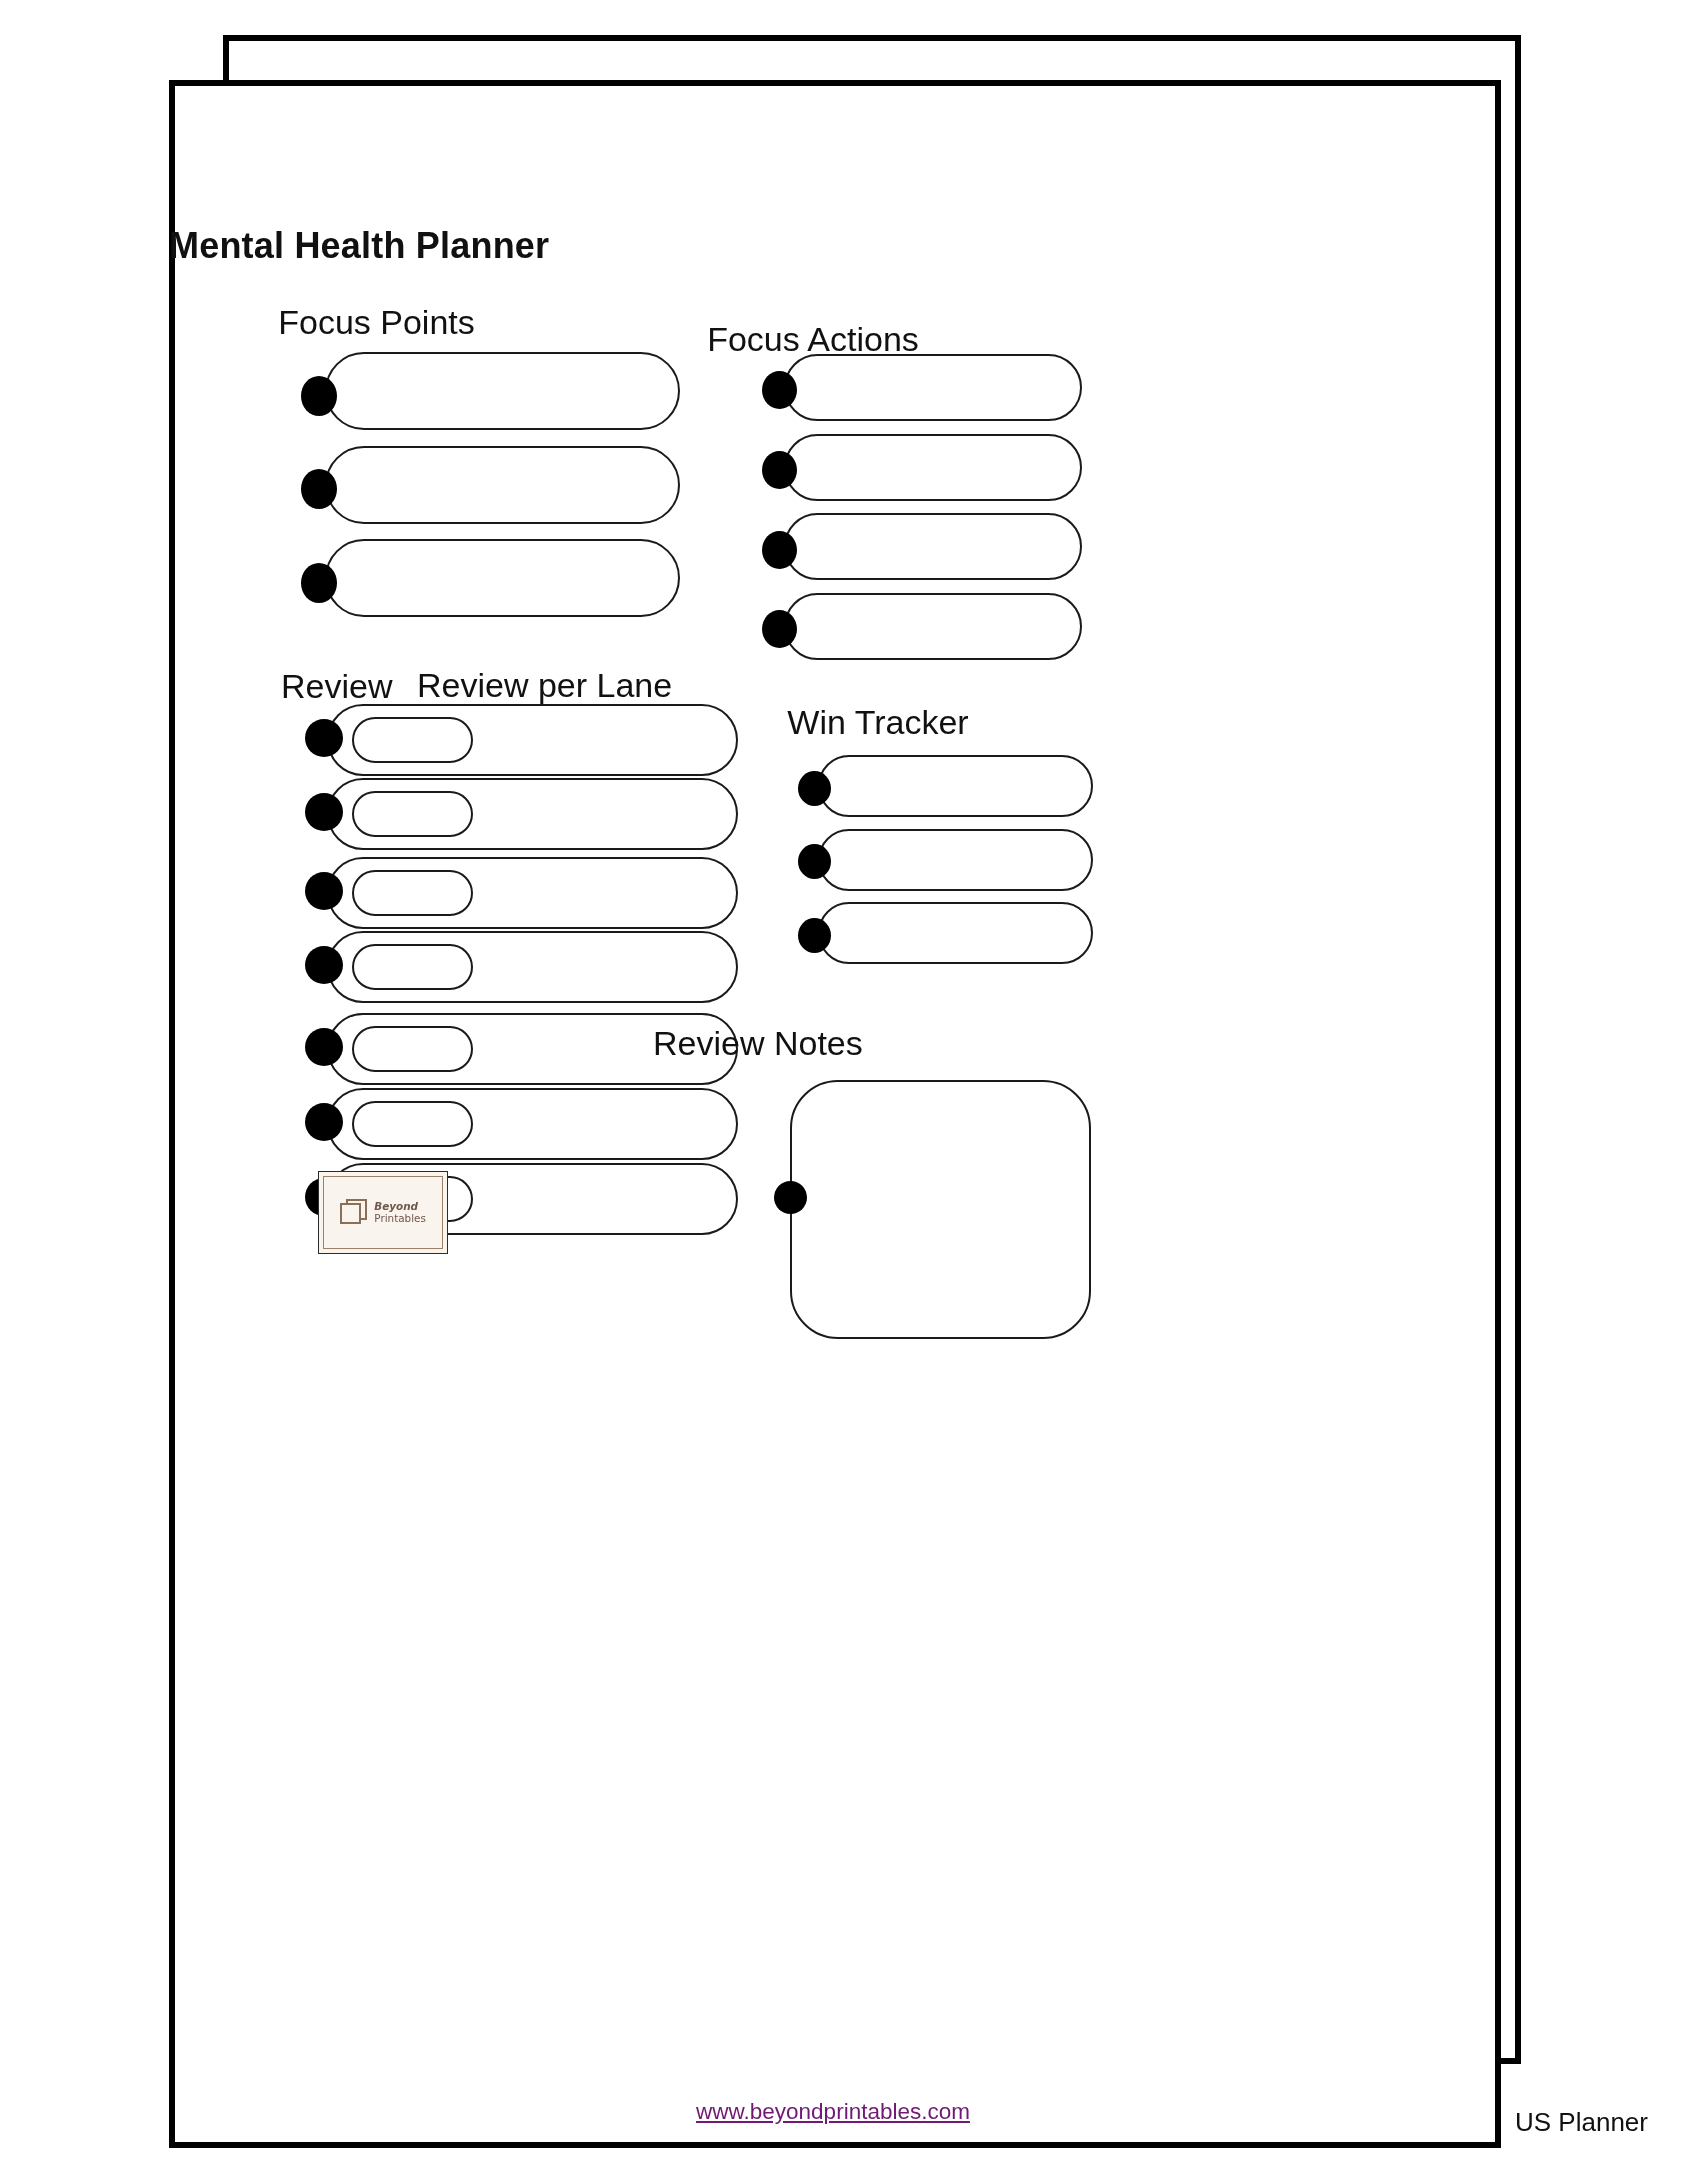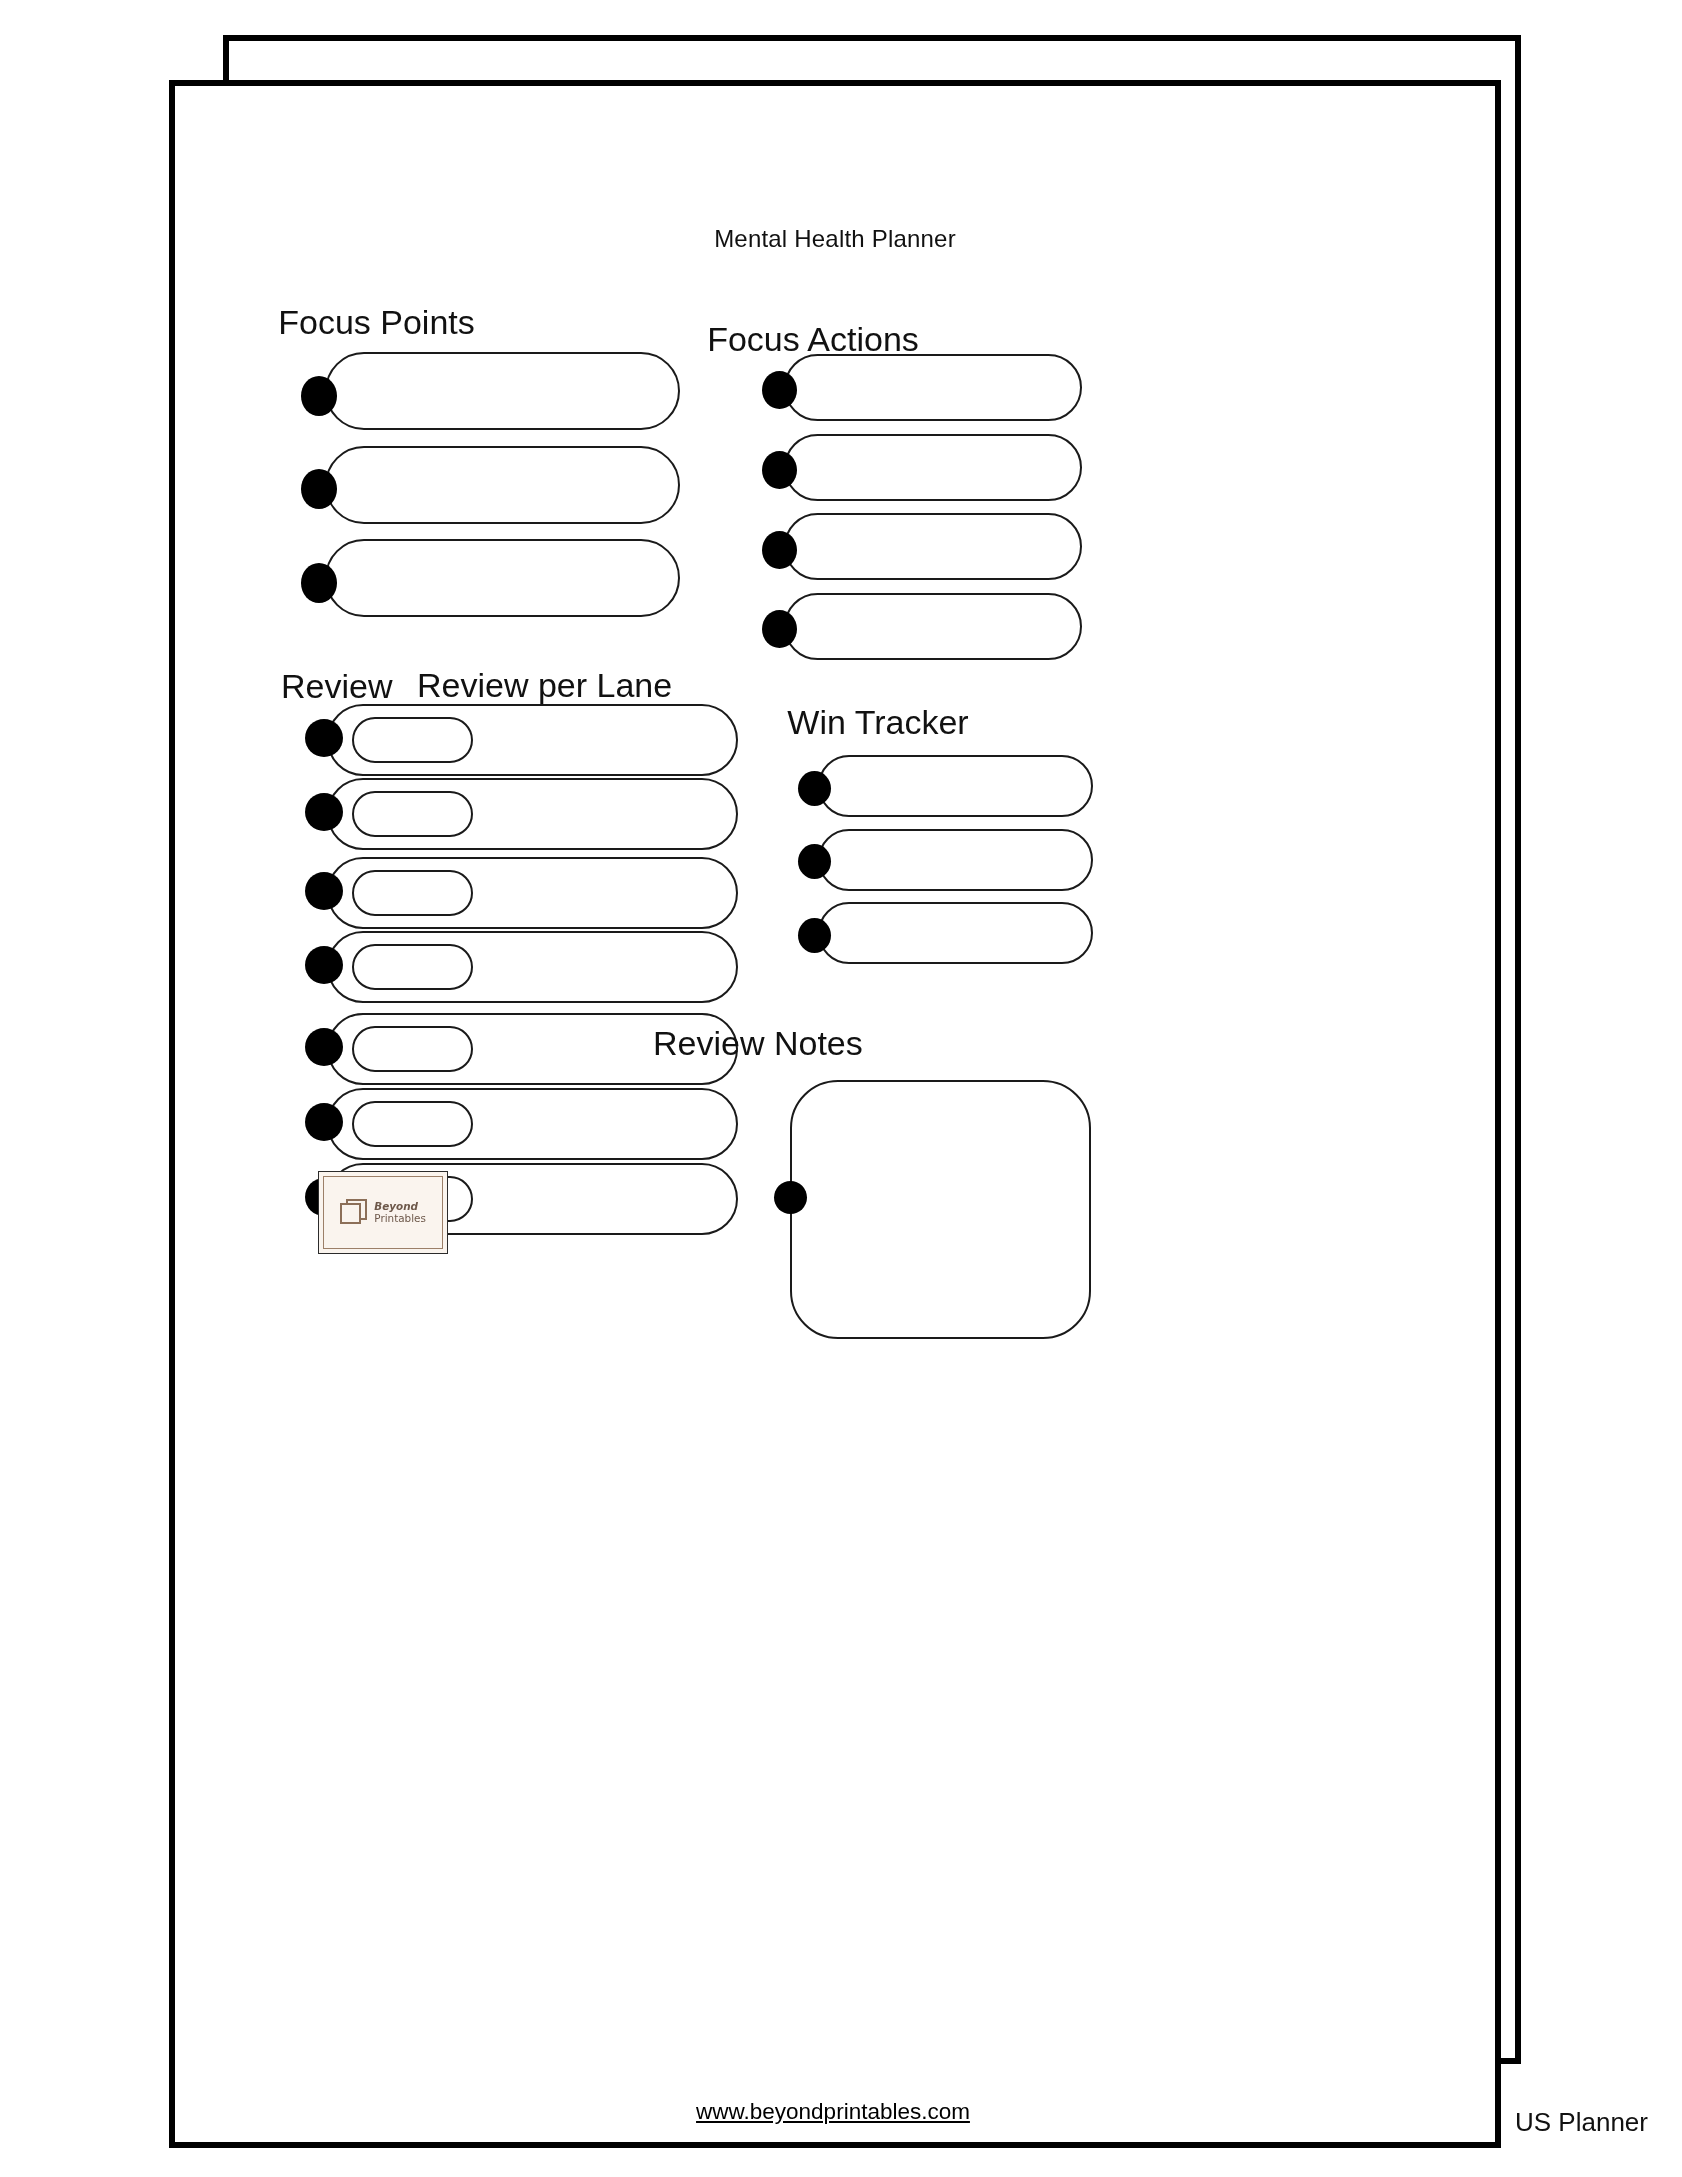--- a/index.html
+++ b/index.html
@@ -38,24 +38,24 @@
     left: 169px;  top: 80px;
     width: 1332px; height: 2068px;
     z-index: 3;
   }
 
   
   .doc-title {
     position: absolute;
     left: 0; right: 0;
     top: 145px;
-    text-align: center;
-    font-size: 24px;
+    font-size: 36px;
     color: #111;
     letter-spacing: 0.2px;
+    font-weight: bold;
   }
   .sec-head {
     position: absolute;
     font-size: 34px;
     color: #111;
     white-space: nowrap;
   }
 
   
   .pill {
@@ -122,21 +122,21 @@
   }
   .logo-text b { font-weight: 700; display: block; font-style: italic; }
   .logo-text span { display: block; }
 
   .site-url {
     position: absolute;
     left: 0; right: 4px;
     top: 2019px;
     text-align: center;
     font-size: 22.5px;
-    color: #000000;
+    color: #701a75;
     text-decoration: underline;
   }
   .paper-size {
     position: absolute;
     right: 35px;
     top: 2107px;
     font-size: 26px;
     color: #111;
   }
 </style>

